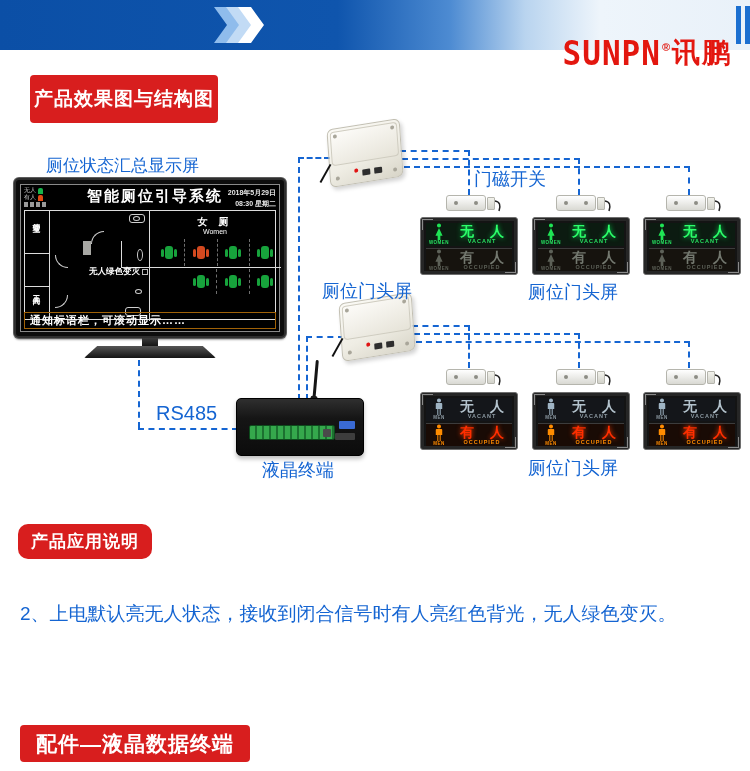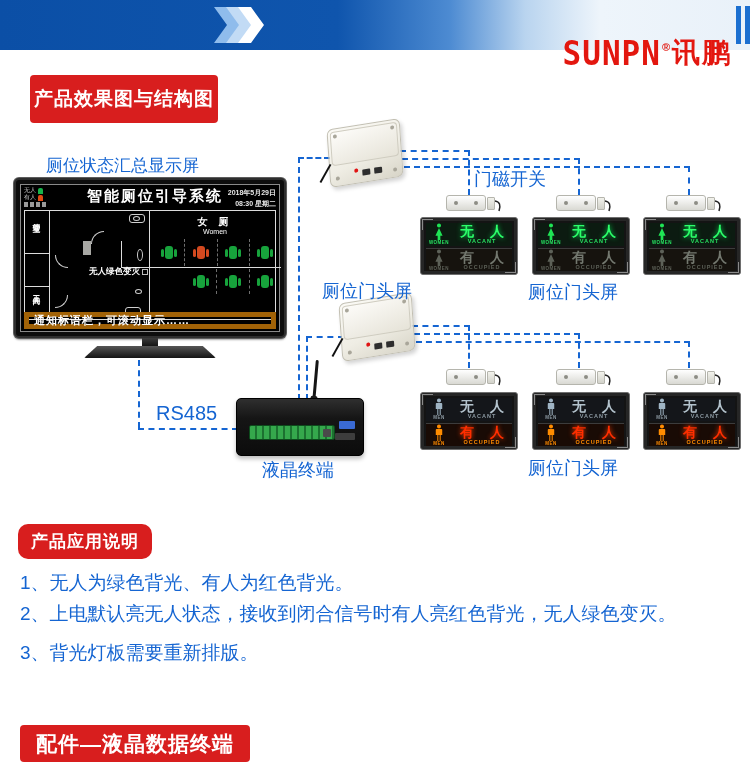--- a/index.html
+++ b/index.html
@@ -74,21 +74,21 @@
   .stall::before, .stall::after { content:""; position:absolute; top:3px; width:3px; height:8px; border-radius:1.5px; background:inherit; }
   .stall::before { left:-4px; } .stall::after { right:-4px; }
   .stall.vacant { background:#17a33c; }
   .stall.occupied { background:#d4491f; }
   .fx { position:absolute; border:1px solid #cfcfcf; }
   .fx.oval { border-radius:50%; }
   .arc { position:absolute; width:13px; height:13px; border-left:1px solid #cfcfcf;
     border-bottom:1px solid #cfcfcf; border-bottom-left-radius:13px; }
   .door { position:absolute; background:#a8a8a4; }
   .scr-notice { position:absolute; left:3px; right:3px; bottom:2px; height:17px;
-    border:5px solid #a16207; color:#fff; font-size:11px; font-weight:bold;
+    border:1px solid #a16207; color:#fff; font-size:11px; font-weight:bold;
     display:flex; align-items:center; padding-left:5px; letter-spacing:1px; }
   .tv-neck { position:absolute; left:142px; top:338px; width:16px; height:9px; background:linear-gradient(#3a3a3a,#101010); }
   .tv-base { position:absolute; left:84px; top:346px; width:132px; height:12px;
     background:linear-gradient(#555,#141414); clip-path:polygon(10% 0,90% 0,100% 100%,0 100%); border-radius:2px; }
 
   
   .cbox { position:absolute; width:74px; height:58px; transform:rotate(-9deg) skewX(-5deg);
     background:linear-gradient(160deg,#fbfaf5 0%,#efede4 55%,#d8d5c8 100%);
     border:1px solid #c2bfb2; border-radius:6px; box-shadow:2px 3px 4px rgba(0,0,0,.18); }
   .cbox .lid { position:absolute; left:2px; right:2px; top:2px; height:34px;
@@ -519,21 +519,19 @@
   <div class="term">
     <div class="tblock"></div>
     <div class="p1"></div>
     <div class="p2"></div>
     <div class="p3"></div>
   </div>
 
   <div class="badge b2">
     <span>产品应用说明</span>
   </div>
-  <div class="note" style="top:570px;">1、无人为绿色背光、有人为红色背光。</div>
   <div class="note" style="top:601px;">2、上电默认亮无人状态，接收到闭合信号时有人亮红色背光，无人绿色变灭。</div>
-  <div class="note" style="top:640px;">3、背光灯板需要重新排版。</div>
 
   <div class="badge b3">
     <span>配件—液晶数据终端</span>
   </div>
 
 </div>
 
 </body></html>

